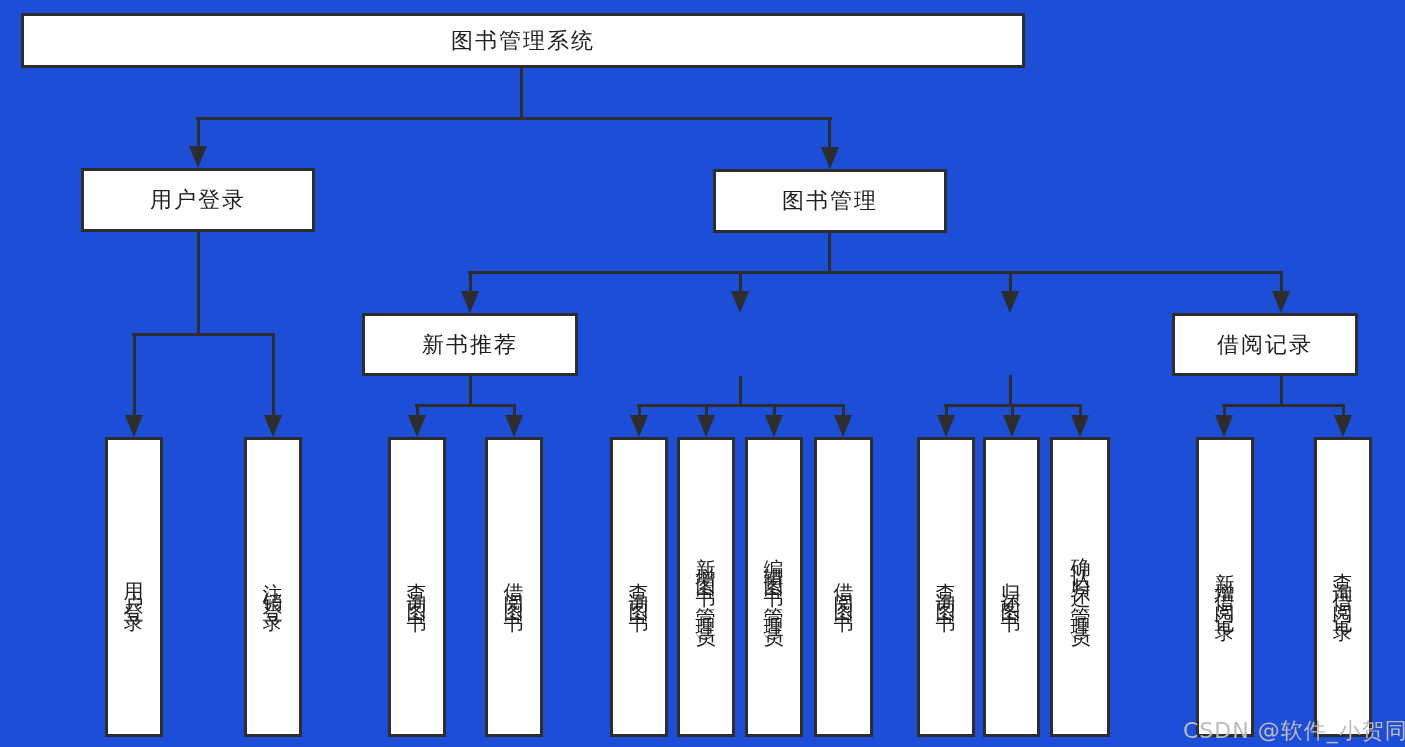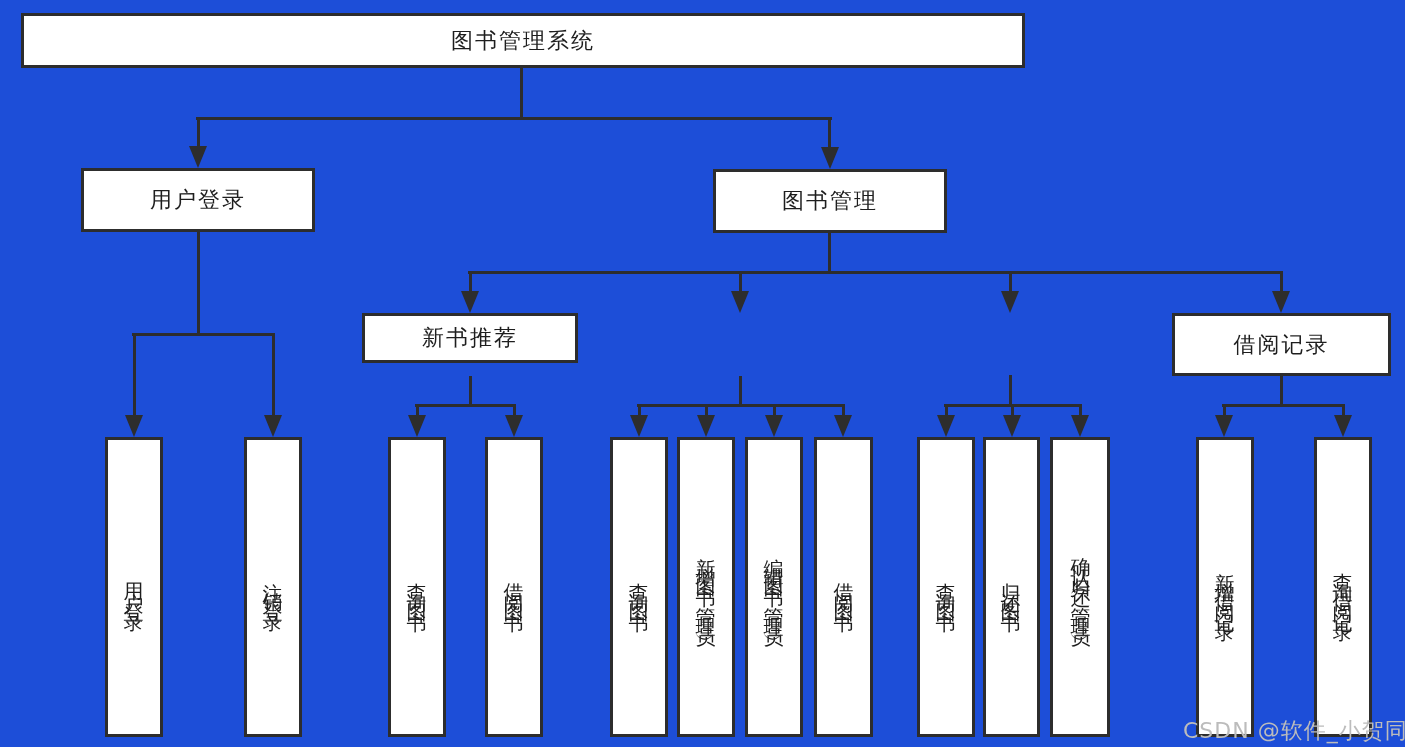--- a/index.html
+++ b/index.html
@@ -81,22 +81,22 @@
   <div class="hl" style="left:468px;top:271px;width:814px"></div>
   <div class="vl" style="left:469px;top:271px;height:26px"></div>
   <div class="arrow" style="left:461px;top:291px"></div>
   <div class="vl" style="left:739px;top:271px;height:26px"></div>
   <div class="arrow" style="left:731px;top:291px"></div>
   <div class="vl" style="left:1009px;top:271px;height:26px"></div>
   <div class="arrow" style="left:1001px;top:291px"></div>
   <div class="vl" style="left:1280px;top:271px;height:26px"></div>
   <div class="arrow" style="left:1272px;top:291px"></div>
 
-  <div class="box" style="left:362px;top:313px;width:216px;height:50px">新书推荐</div>
-  <div class="box" style="left:1172px;top:313px;width:219px;height:63px">借阅记录</div>
+  <div class="box" style="left:362px;top:313px;width:216px;height:63px">新书推荐</div>
+  <div class="box" style="left:1172px;top:313px;width:186px;height:63px">借阅记录</div>
 
   <div class="vl" style="left:469px;top:376px;height:31px"></div>
   <div class="hl" style="left:415px;top:404px;width:101px"></div>
   <div class="vl" style="left:416px;top:404px;height:16px"></div>
   <div class="arrow" style="left:408px;top:415px"></div>
   <div class="vl" style="left:513px;top:404px;height:16px"></div>
   <div class="arrow" style="left:505px;top:415px"></div>
 
   <div class="vl" style="left:739px;top:376px;height:31px"></div>
   <div class="hl" style="left:637px;top:404px;width:208px"></div>

